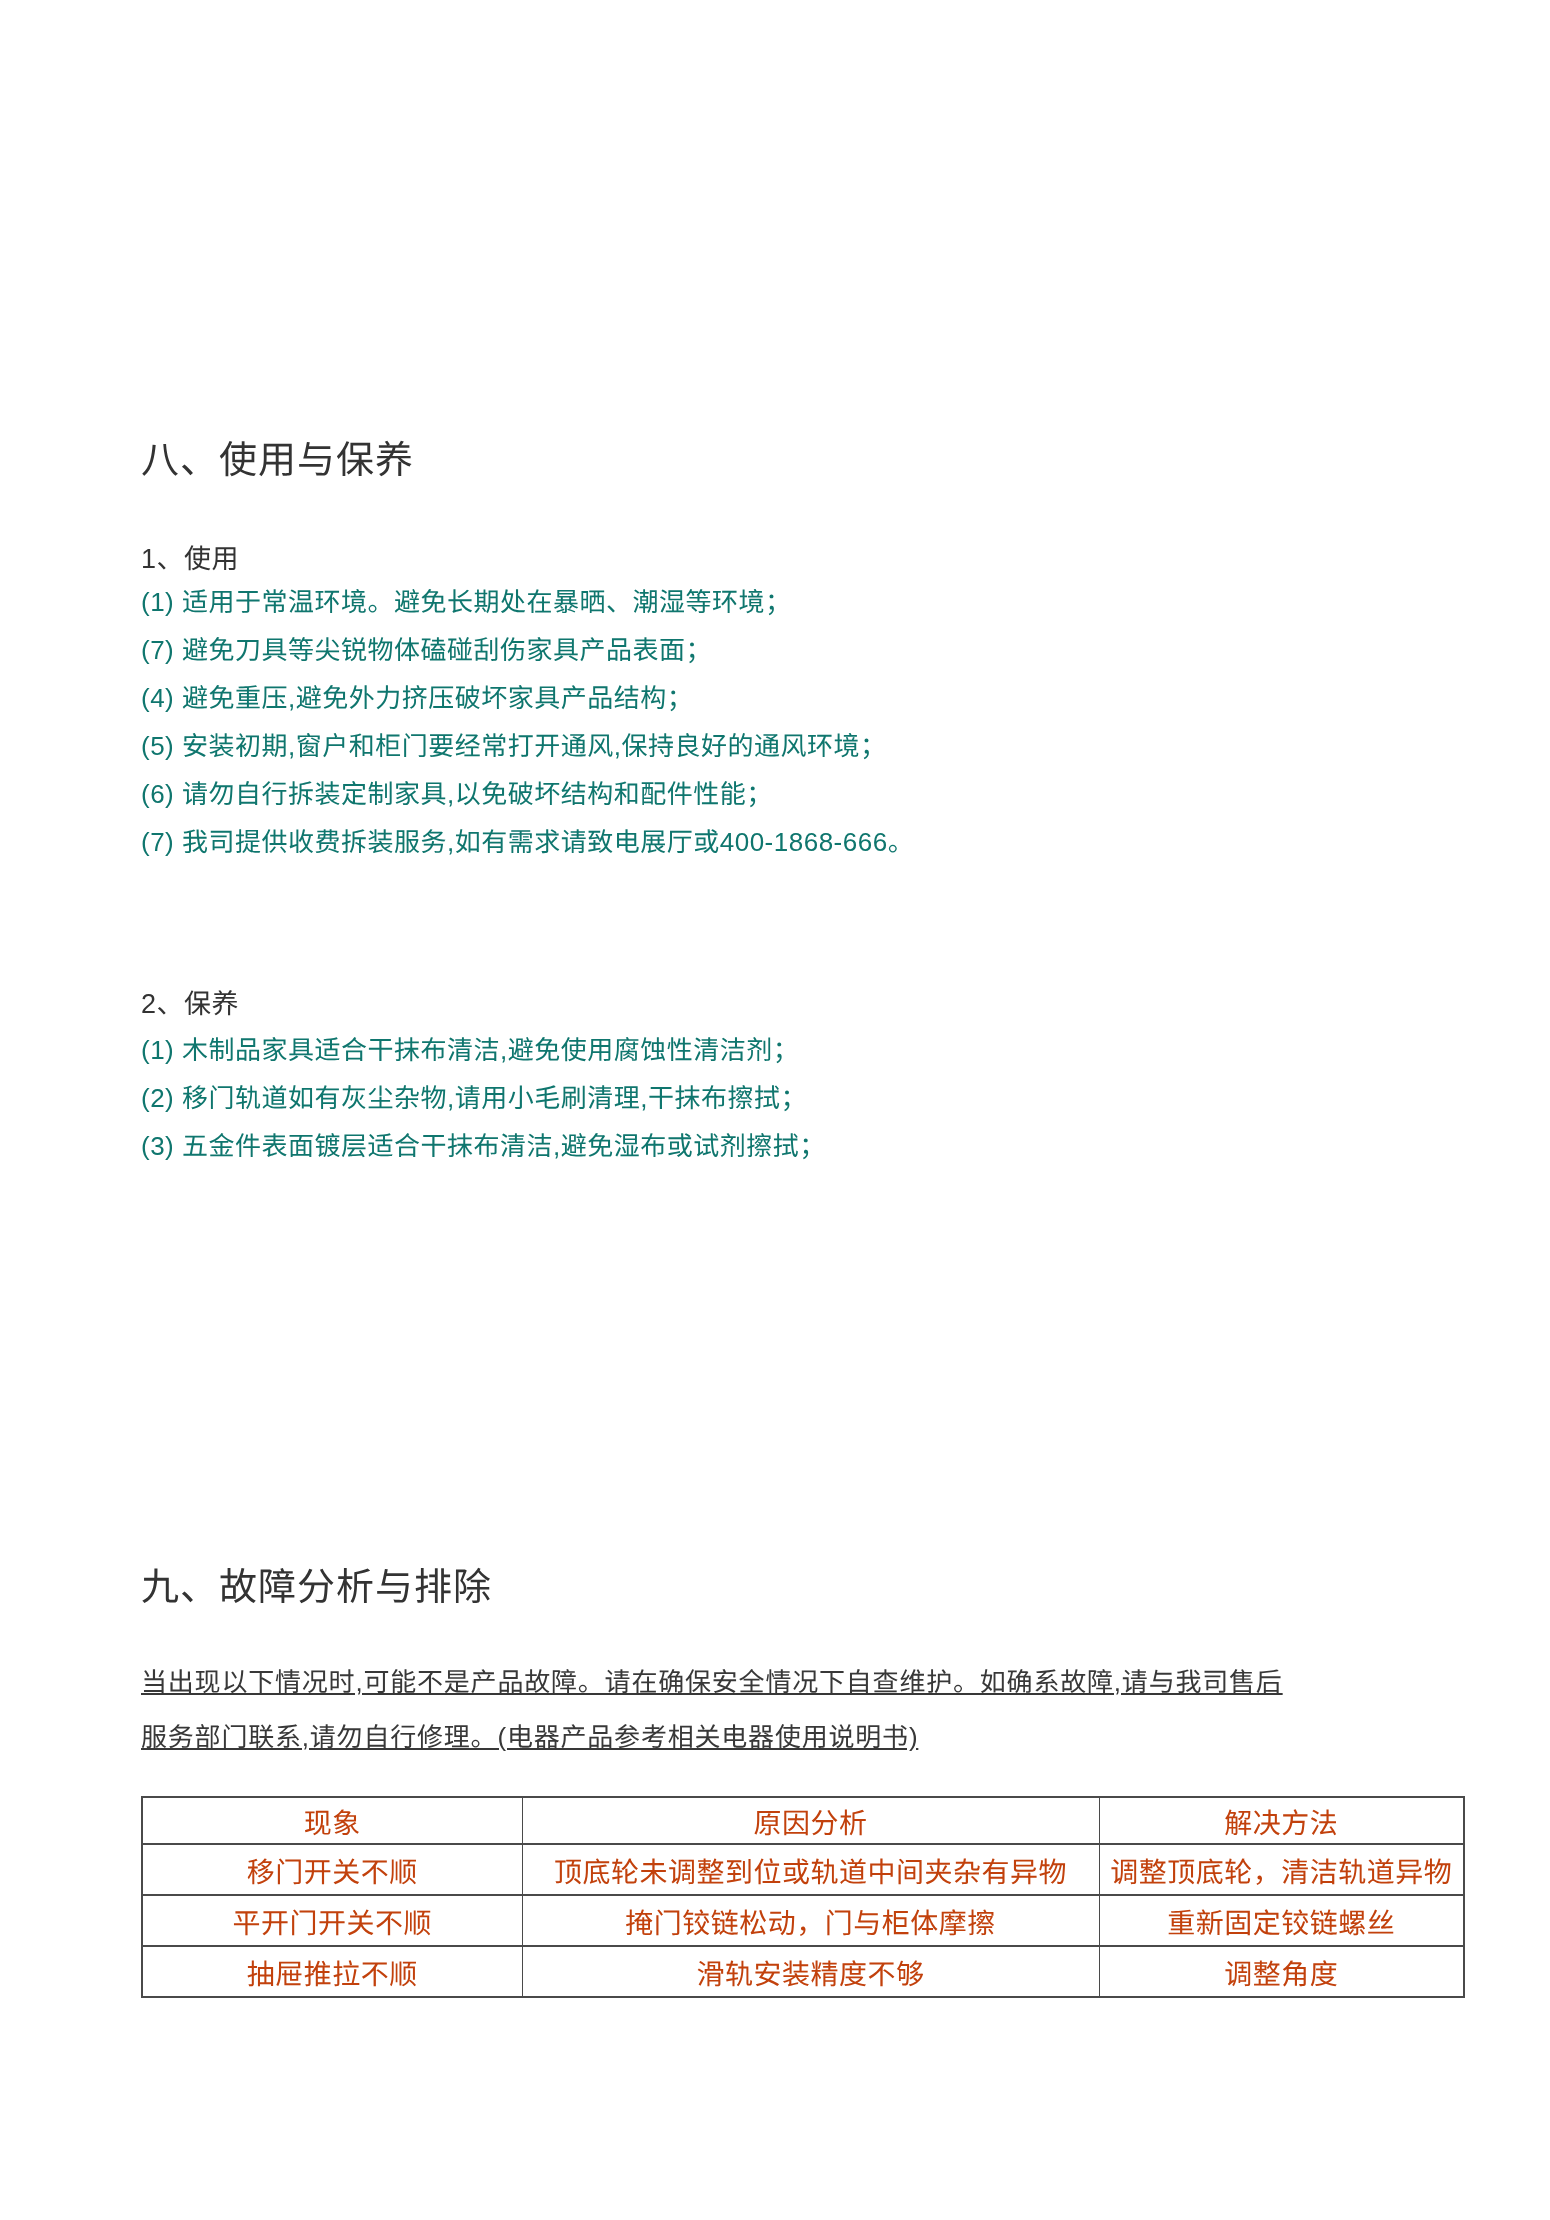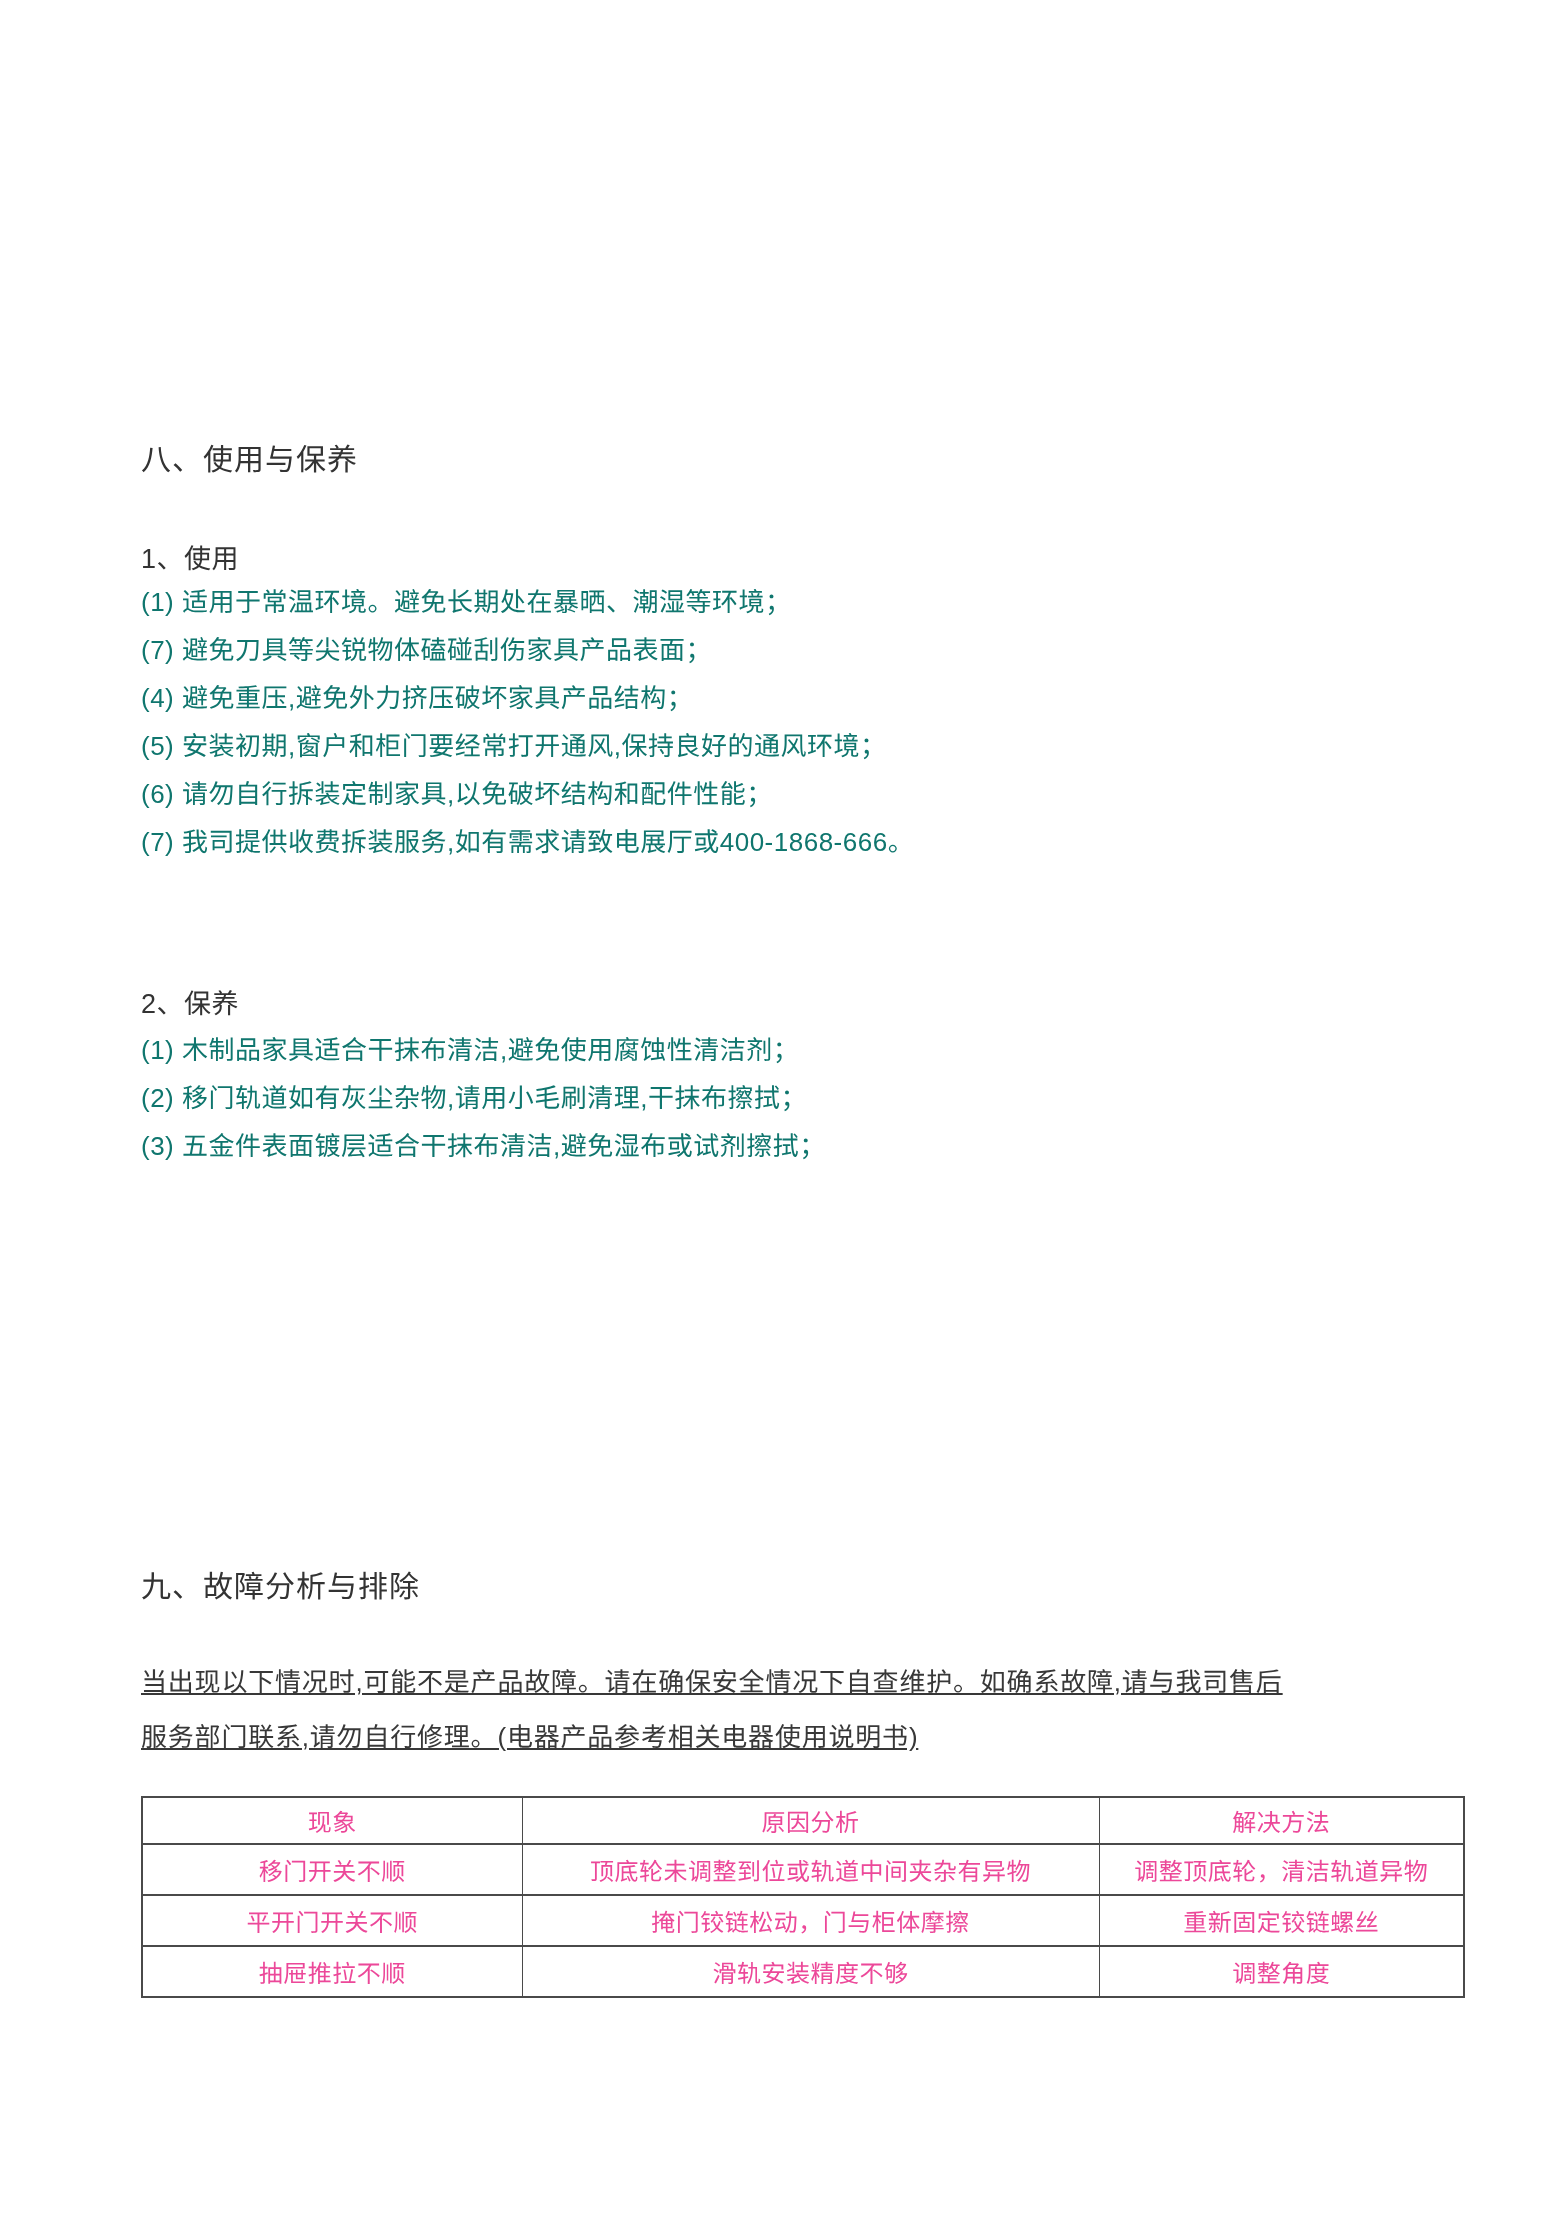--- a/index.html
+++ b/index.html
@@ -12,21 +12,21 @@
     height: 2220px;
     position: relative;
     font-family: "Liberation Sans", "DejaVu Sans", sans-serif;
     color: #333333;
     -webkit-font-smoothing: antialiased;
   }
   .abs { position: absolute; }
 
   .section-title {
     left: 141px;
-    font-size: 30px;
+    font-size: 38px;
     line-height: 44px;
     letter-spacing: 1px;
     color: #333333;
     font-weight: 400;
     white-space: nowrap;
   }
   .subsection-title {
     left: 141px;
     font-size: 27px;
     line-height: 40px;
@@ -57,22 +57,22 @@
     text-decoration: underline;
   }
 
   table.fault-table {
     position: absolute;
     left: 141px;
     top: 1796px;
     width: 1322px;
     border-collapse: collapse;
     table-layout: fixed;
-    font-size: 24px;
-    color: #ec4899;
+    font-size: 28px;
+    color: #c2410c;
   }
   table.fault-table col.c1 { width: 380px; }
   table.fault-table col.c2 { width: 577px; }
   table.fault-table col.c3 { width: 365px; }
   table.fault-table th,
   table.fault-table td {
     border-top: 2px solid #4a4a4a;
     border-bottom: 2px solid #4a4a4a;
     border-left: 1px solid #4a4a4a;
     border-right: 1px solid #4a4a4a;

